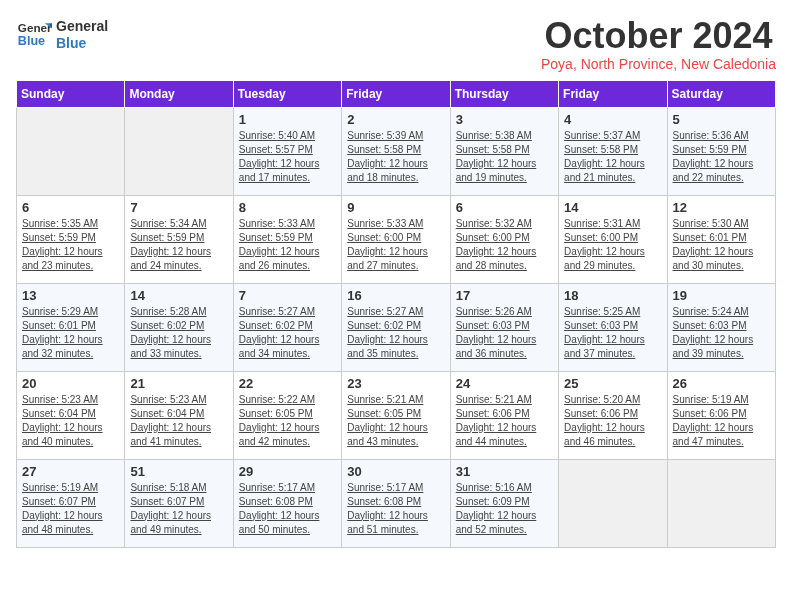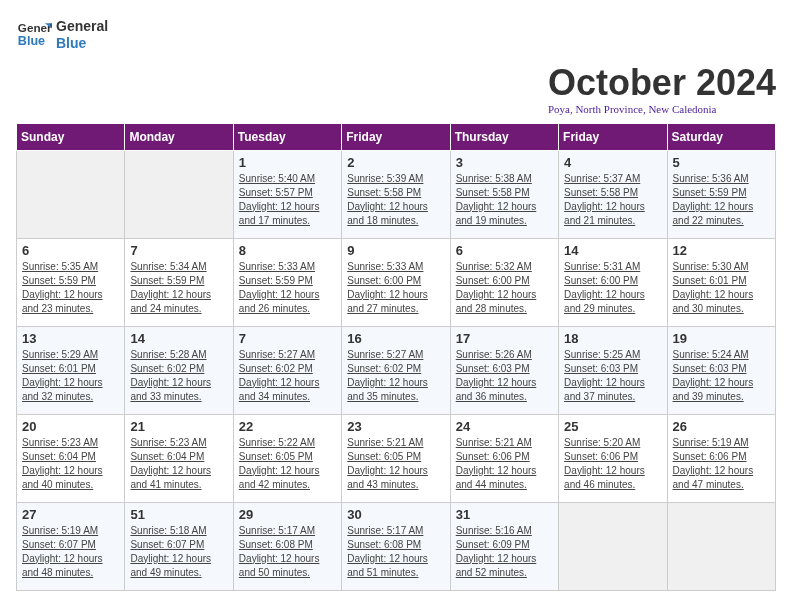--- a/index.html
+++ b/index.html
@@ -19,41 +19,39 @@
     .logo {
       display: flex;
       align-items: center;
       gap: 4px;
     }
     .logo-icon {
       width: 36px;
       height: 36px;
     }
     .title-block {
-      text-align: left;
-      margin-top: 47px;
+      text-align: center;
     }
     .month-title {
       font-size: 36px;
       font-weight: bold;
       color: #333;
       line-height: 1.1;
     }
     .subtitle {
-      font-size: 11px;
-      color: #4c1d95;
-      font-family: Liberation Serif, serif;
+      font-size: 14px;
+      color: #ef4444;
     }
     table {
       width: 100%;
       border-collapse: collapse;
       table-layout: fixed;
     }
     thead tr th {
-      background: #701a75;
+      background: #6d28d9;
       color: #fff;
       font-size: 12px;
       font-weight: bold;
       padding: 6px 4px;
       text-align: left;
       border: 1px solid #fff;
     }
     tbody tr td {
       border: 1px solid #ccc;
       vertical-align: top;

